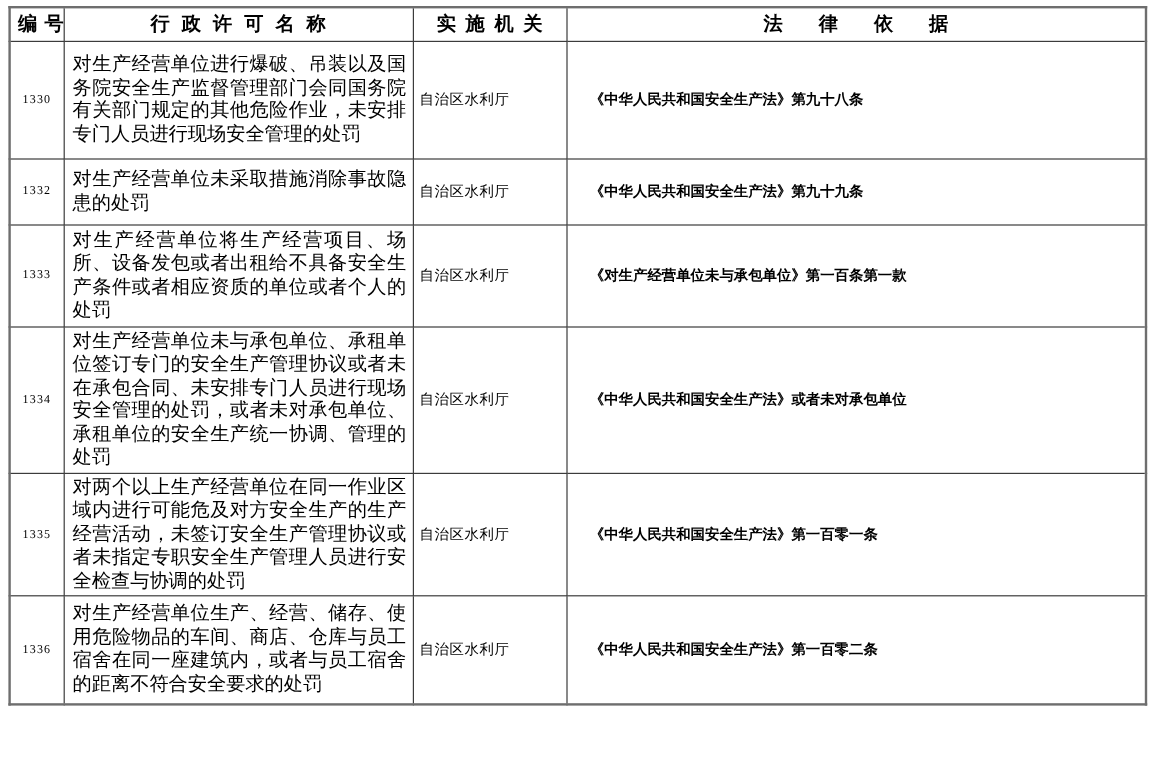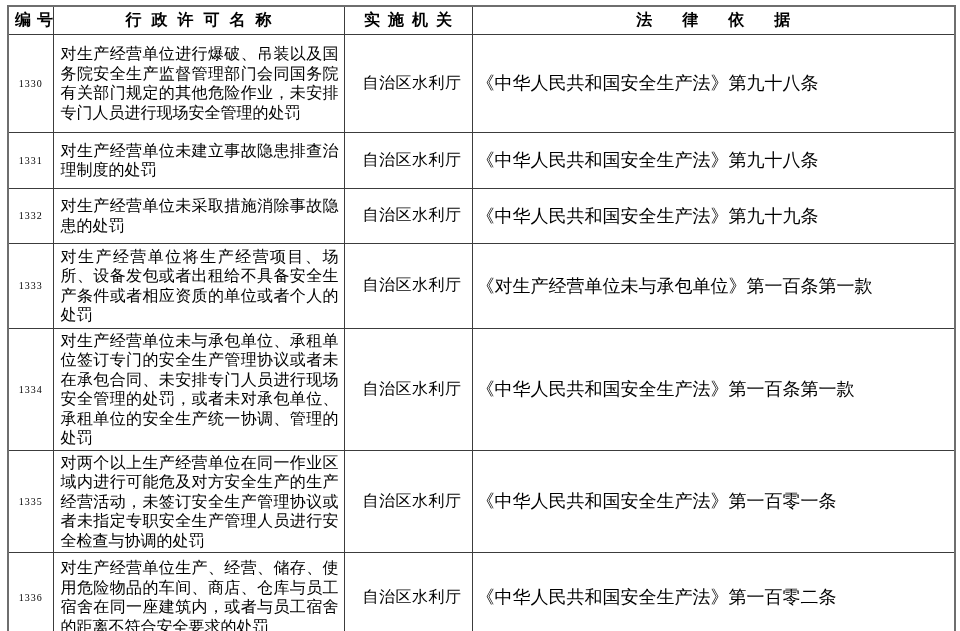--- a/index.html
+++ b/index.html
@@ -54,27 +54,28 @@
     letter-spacing: 1px;
   }
   td.c-name {
     font-size: 16px;
     line-height: 19.5px;
     padding: 2px 5px 2px 7px;
     text-align: justify;
     text-align-last: left;
   }
   td.c-agency {
-    font-size: 16px;
-    padding-left: 18px;
+    font-size: 12px;
+    padding-left: 5px;
     letter-spacing: 0.5px;
   }
   td.c-legal {
-    font-size: 18px;
-    padding-left: 4px;
+    font-size: 12px;
+    padding-left: 19px;
+    font-weight: bold;
   }
   
   tr.r0 { height: 98px; }
   tr.r1 { height: 56px; }
   tr.r2 { height: 55px; margin-top: 28px; }
   tr.r3 { height: 85px; }
   tr.r4 { height: 102px; }
   tr.r5 { height: 102px; }
   tr.r6 { height: 90px; }
 </style>
@@ -97,43 +98,37 @@
         <th><span class="sp-legal">法律依据</span></th>
       </tr>
     </thead>
     <tbody>
       <tr class="r0">
         <td class="c-id">1330</td>
         <td class="c-name">对生产经营单位进行爆破、吊装以及国务院安全生产监督管理部门会同国务院有关部门规定的其他危险作业，未安排专门人员进行现场安全管理的处罚</td>
         <td class="c-agency">自治区水利厅</td>
         <td class="c-legal">《中华人民共和国安全生产法》第九十八条</td>
       </tr>
-      <tr class="r1">
-        <td class="c-id">1331</td>
-        <td class="c-name">对生产经营单位未建立事故隐患排查治理制度的处罚</td>
-        <td class="c-agency">自治区水利厅</td>
-        <td class="c-legal">《中华人民共和国安全生产法》第九十八条</td>
-      </tr>
       <tr class="r2">
         <td class="c-id">1332</td>
         <td class="c-name">对生产经营单位未采取措施消除事故隐患的处罚</td>
         <td class="c-agency">自治区水利厅</td>
         <td class="c-legal">《中华人民共和国安全生产法》第九十九条</td>
       </tr>
       <tr class="r3">
         <td class="c-id">1333</td>
         <td class="c-name">对生产经营单位将生产经营项目、场所、设备发包或者出租给不具备安全生产条件或者相应资质的单位或者个人的处罚</td>
         <td class="c-agency">自治区水利厅</td>
         <td class="c-legal">《对生产经营单位未与承包单位》第一百条第一款</td>
       </tr>
       <tr class="r4">
         <td class="c-id">1334</td>
         <td class="c-name">对生产经营单位未与承包单位、承租单位签订专门的安全生产管理协议或者未在承包合同、未安排专门人员进行现场安全管理的处罚，或者未对承包单位、承租单位的安全生产统一协调、管理的处罚</td>
         <td class="c-agency">自治区水利厅</td>
-        <td class="c-legal">《中华人民共和国安全生产法》第一百条第一款</td>
+        <td class="c-legal">《中华人民共和国安全生产法》或者未对承包单位</td>
       </tr>
       <tr class="r5">
         <td class="c-id">1335</td>
         <td class="c-name">对两个以上生产经营单位在同一作业区域内进行可能危及对方安全生产的生产经营活动，未签订安全生产管理协议或者未指定专职安全生产管理人员进行安全检查与协调的处罚</td>
         <td class="c-agency">自治区水利厅</td>
         <td class="c-legal">《中华人民共和国安全生产法》第一百零一条</td>
       </tr>
       <tr class="r6">
         <td class="c-id">1336</td>
         <td class="c-name">对生产经营单位生产、经营、储存、使用危险物品的车间、商店、仓库与员工宿舍在同一座建筑内，或者与员工宿舍的距离不符合安全要求的处罚</td>

